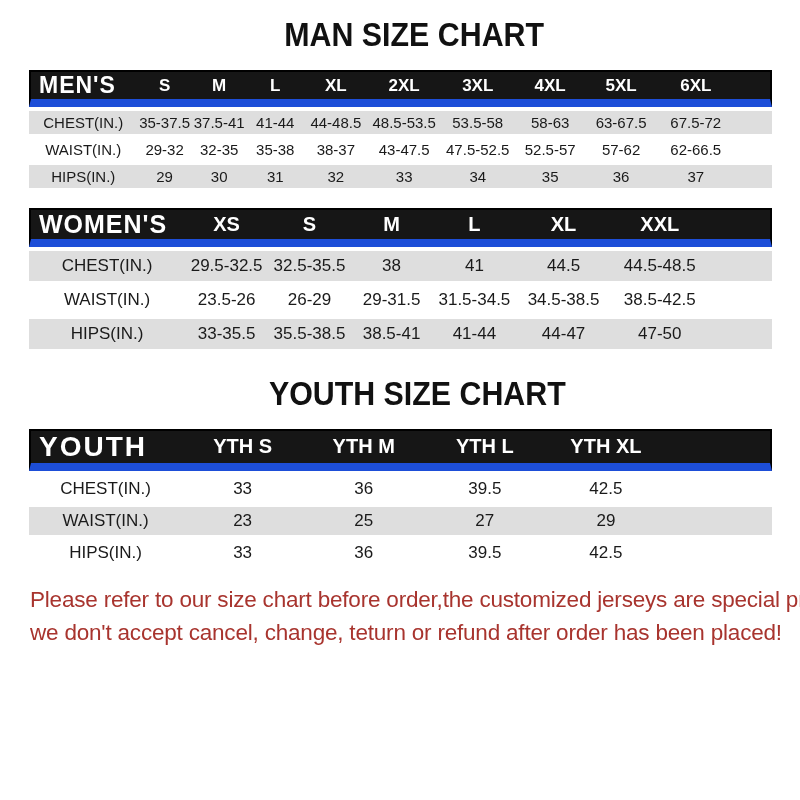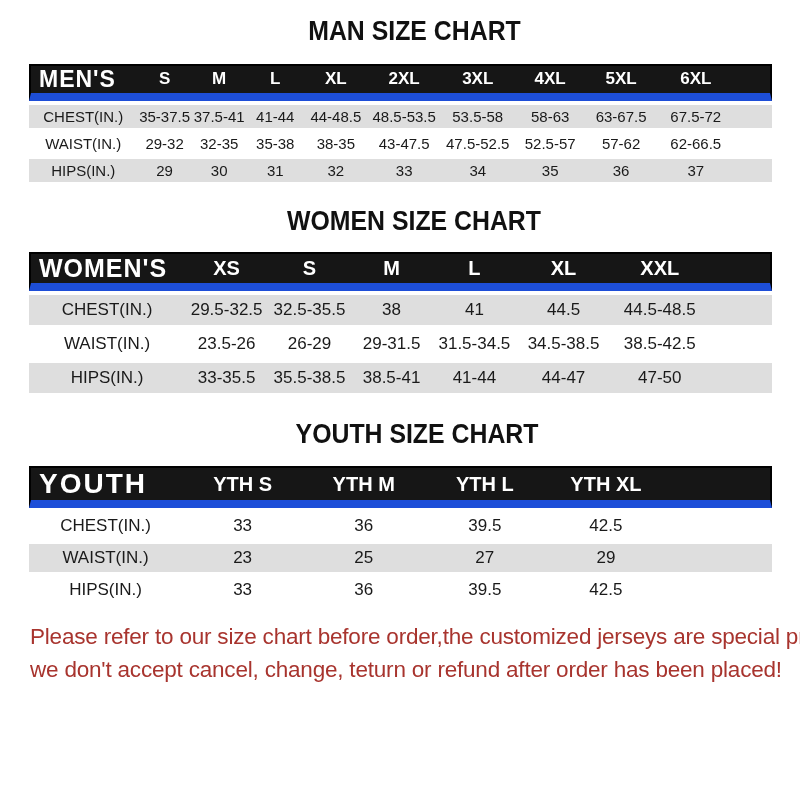--- a/index.html
+++ b/index.html
@@ -13,21 +13,21 @@
   html,body{width:800px;height:800px;overflow:hidden;background:#fff;
     font-family:"Liberation Sans","DejaVu Sans",sans-serif;color:var(--text_dark);}
   .page{width:800px;height:800px;background:#fff;position:relative;}
 
   
   .banner{height:70px;background:var(--banner_bg);display:flex;align-items:center;justify-content:center;}
   .banner-title{font-size:56px;font-weight:700;letter-spacing:0px;color:#191512;
     transform:scaleX(0.88);transform-origin:center;white-space:nowrap;line-height:1;}
 
   
-  .sec-heading{display:block;text-align:center;font-size:27px;font-weight:700;color:#111;
+  .sec-heading{display:block;text-align:center;font-size:33px;font-weight:700;color:#111;
     white-space:nowrap;line-height:1.1;padding-left:28px;}
   .sec-heading > span{display:inline-block;transform:scaleX(0.92);transform-origin:center;}
   .h-man{margin-top:17px;}
   .h-women{margin-top:21px;}
   .h-youth{margin-top:23px;margin-left:6px;}
 
   
   .tbl-wrap{margin:0 28px 0 29px;}
   table{width:100%;table-layout:fixed;border-collapse:separate;border-spacing:0 4px;}
   th,td{text-align:center;vertical-align:middle;overflow:hidden;white-space:nowrap;}
@@ -110,21 +110,21 @@
           <td>58-63</td>
           <td>63-67.5</td>
           <td>67.5-72</td>
           <td></td>
         </tr>
         <tr class="white">
           <td>WAIST(IN.)</td>
           <td>29-32</td>
           <td>32-35</td>
           <td>35-38</td>
-          <td>38-35</td>
+          <td>38-37</td>
           <td>43-47.5</td>
           <td>47.5-52.5</td>
           <td>52.5-57</td>
           <td>57-62</td>
           <td>62-66.5</td>
           <td></td>
         </tr>
         <tr class="gray">
           <td>HIPS(IN.)</td>
           <td>29</td>
@@ -135,23 +135,20 @@
           <td>34</td>
           <td>35</td>
           <td>36</td>
           <td>37</td>
           <td></td>
         </tr>
       </tbody>
     </table>
   </div>
 
-  <div class="sec-heading h-women">
-    <span>WOMEN SIZE CHART</span>
-  </div>
 
   <div class="tbl-wrap wrap-women">
     <table class="t-women">
       <colgroup>
         <col style="width:21%">
           <col style="width:11.2%">
           <col style="width:11.1%">
           <col style="width:11%">
         <col style="width:11.3%">
           <col style="width:12.7%">

